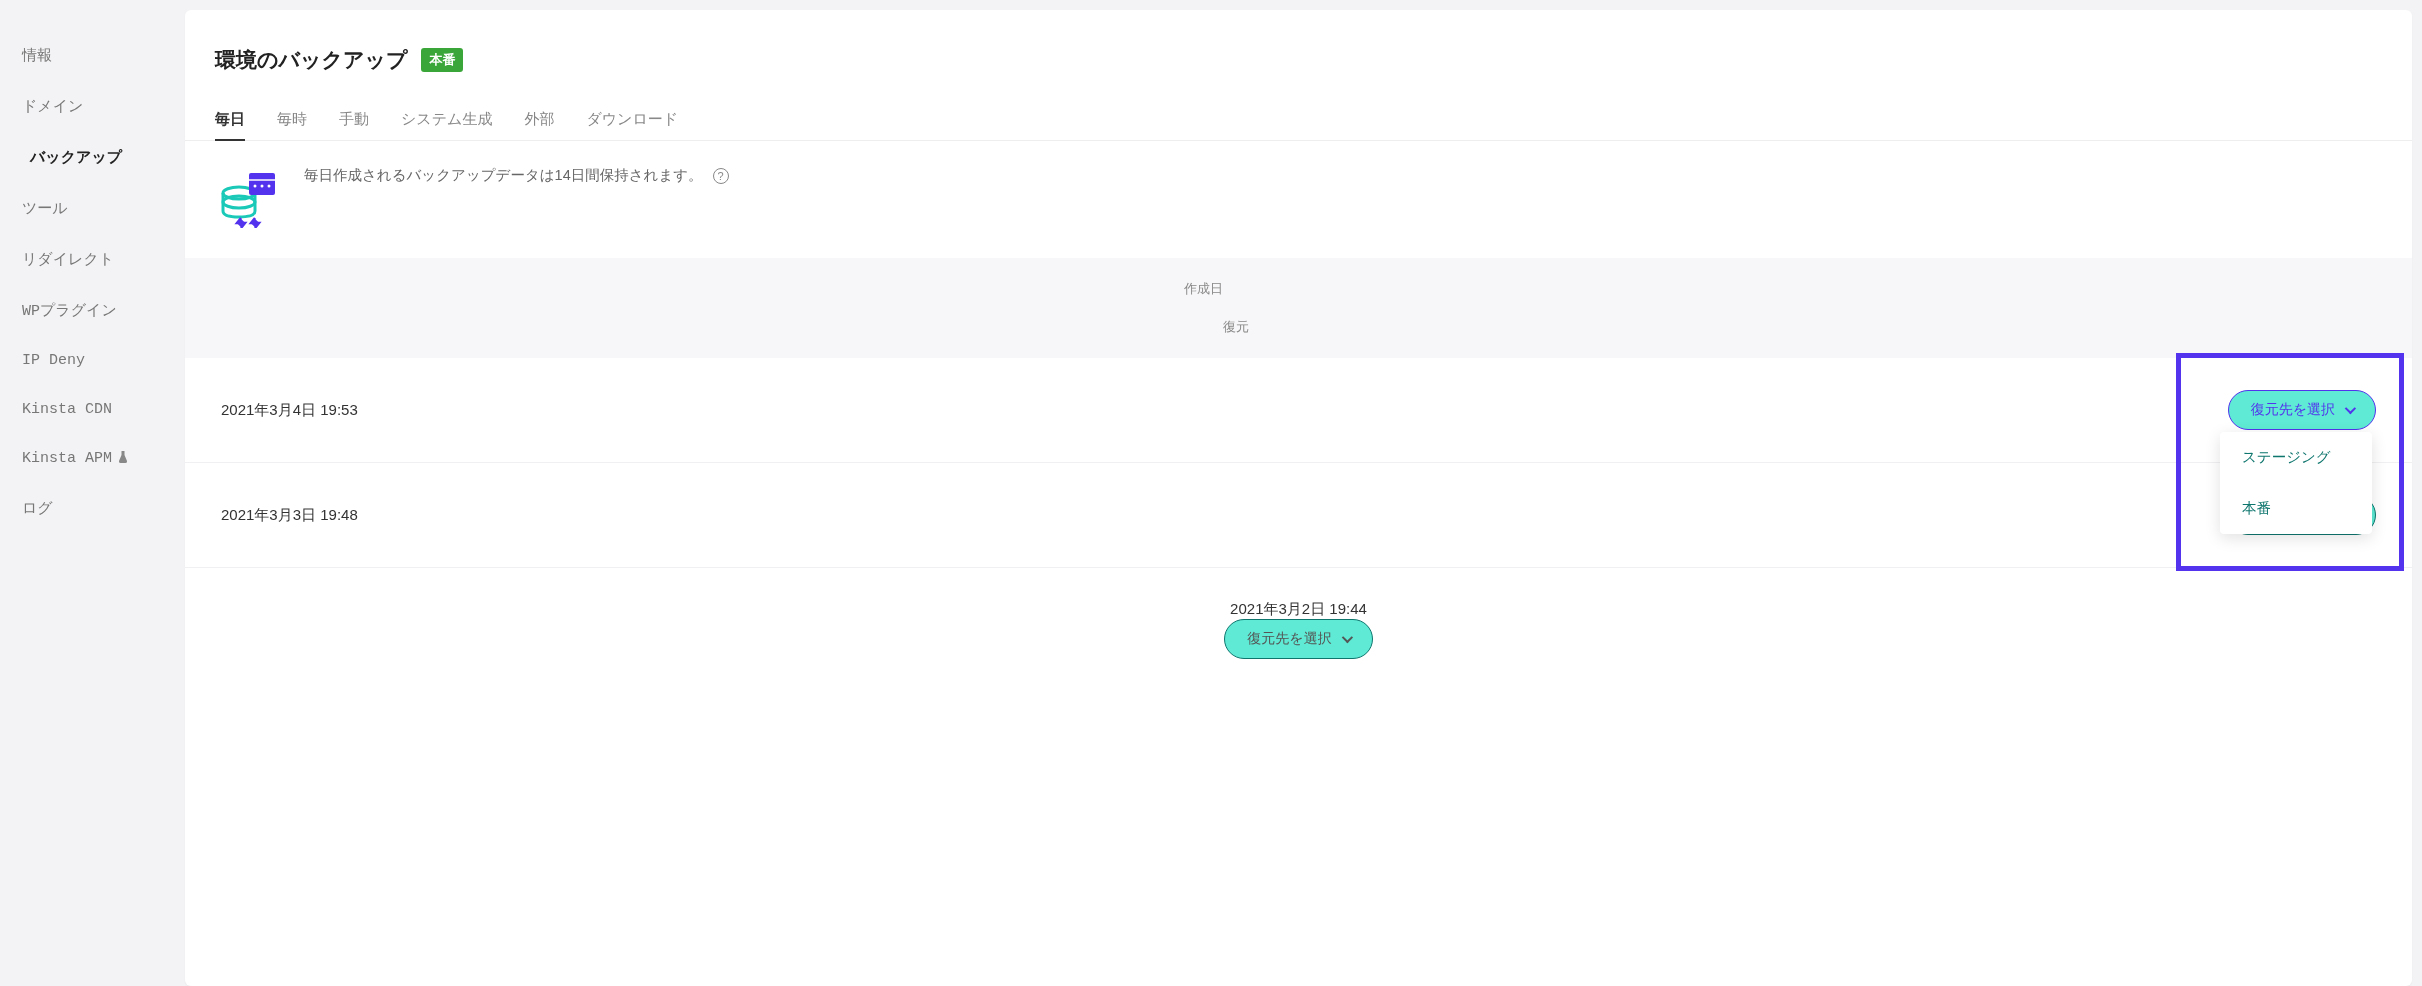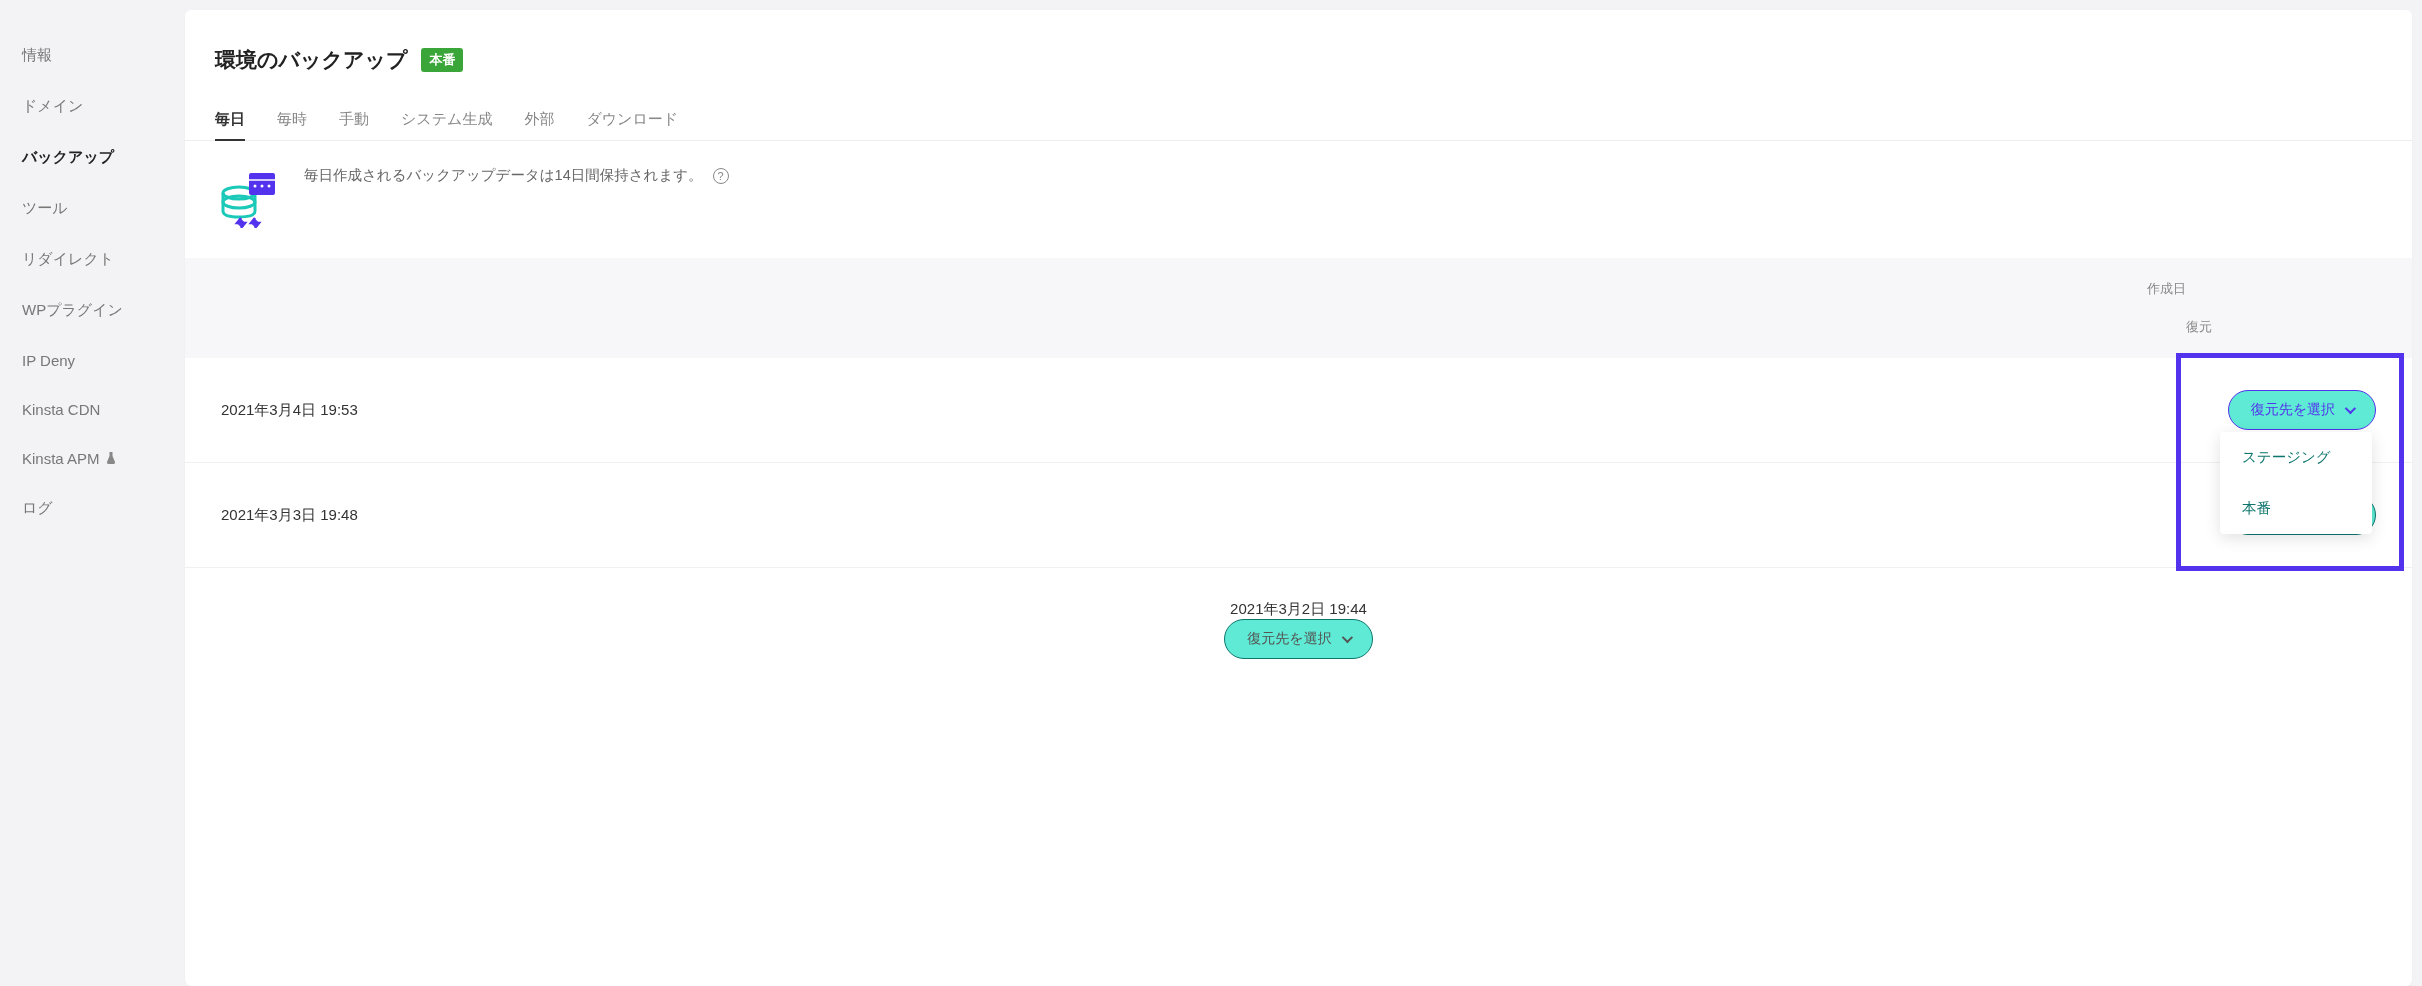--- a/index.html
+++ b/index.html
@@ -10,33 +10,35 @@
       font-size: 14px;
     }
     .layout {
       display: flex;
       min-height: 100vh;
     }
     .sidebar {
       width: 185px;
       padding: 30px 0;
       flex-shrink: 0;
+      font-family: Liberation Mono, monospace;
     }
     .sidebar-item {
       padding: 16px 22px;
       color: #777;
       font-size: 15px;
       cursor: pointer;
       display: flex;
       align-items: center;
       gap: 6px;
     }
     .sidebar-item.active {
       color: #222;
       font-weight: 600;
+      margin-left: 8px;
     }
     .beta-icon {
       display: inline-block;
       font-size: 11px;
       color: #888;
     }
     .main {
       flex: 1;
       background: #fff;
       border-radius: 6px;
@@ -108,21 +110,21 @@
       height: 16px;
       border: 1.5px solid #888;
       border-radius: 50%;
       font-size: 11px;
       color: #888;
       margin-left: 6px;
       cursor: pointer;
     }
     .table-header {
       display: flex;
-      justify-content: flex-end;
+      justify-content: center;
       padding: 22px 36px;
       background: #f7f7f9;
       color: #888;
       font-size: 13px;
       font-weight: 500;
     }
     .table-row {
       display: flex;
       justify-content: space-between;
       align-items: center;

